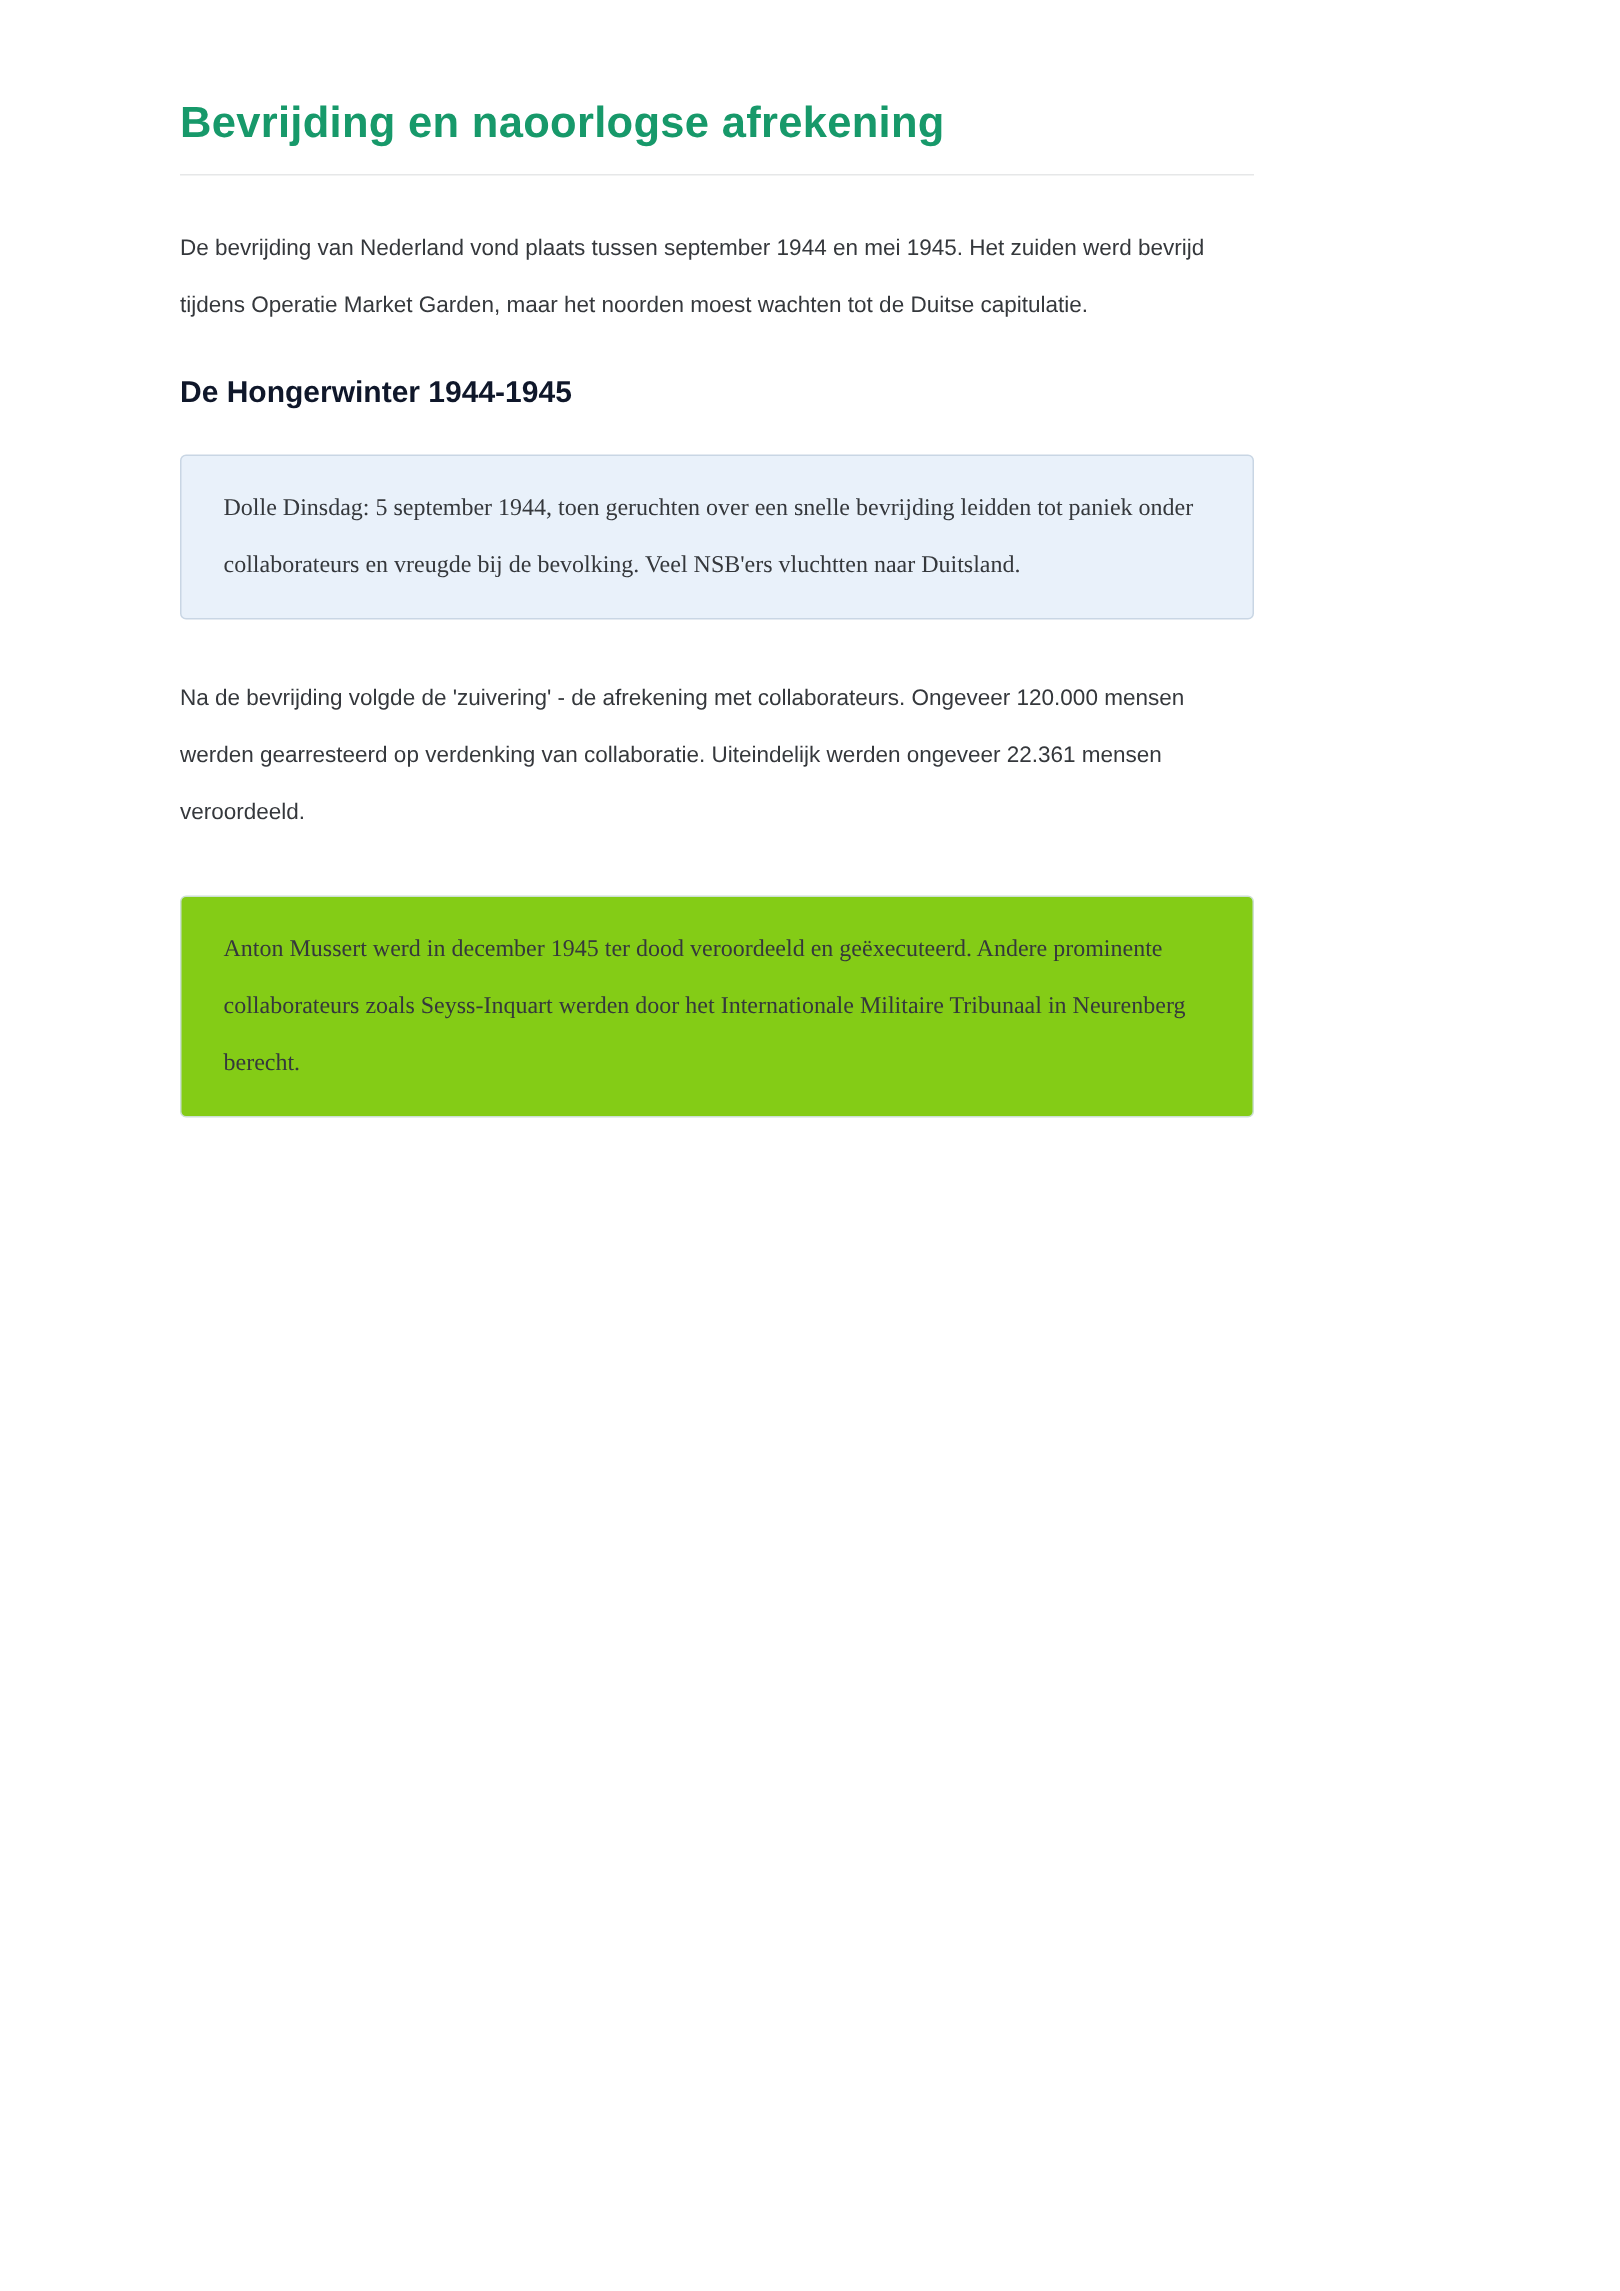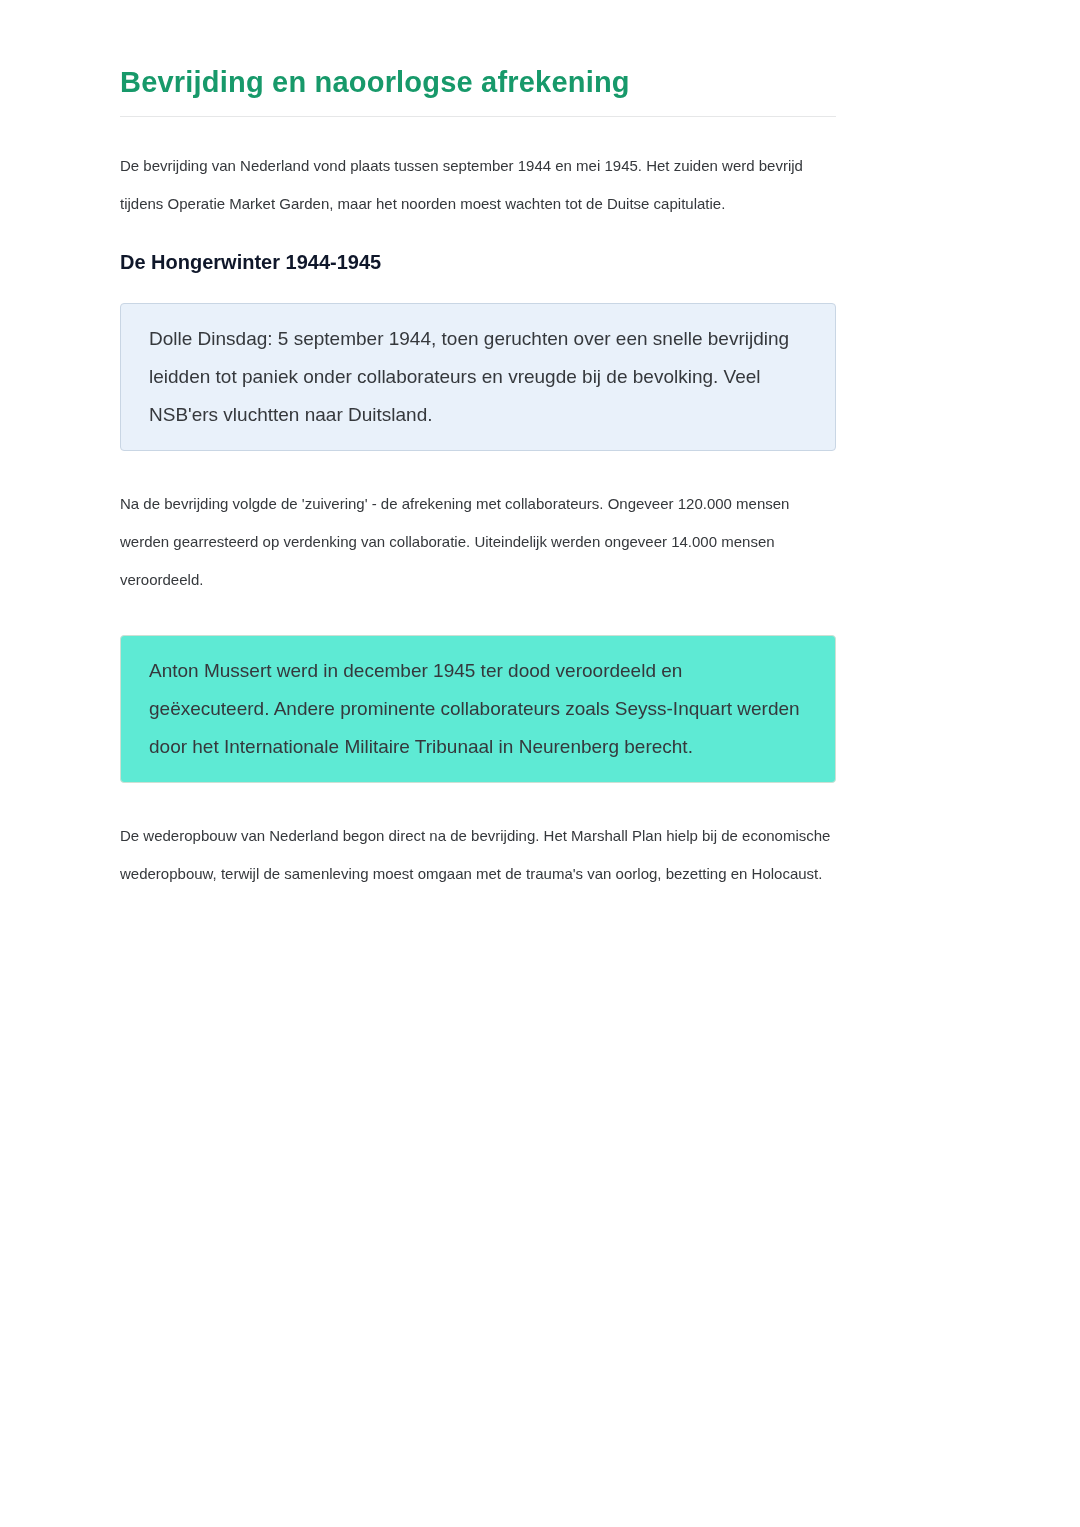--- a/index.html
+++ b/index.html
@@ -45,30 +45,31 @@
     font-weight: 700;
     color: #0f172a;
   }
   .callout {
     border-radius: 4px;
     padding: 16px 28px;
     margin: 28px 0 34px 0;
   }
   .callout p {
     margin: 0;
-    font-size: 19px;
+    font-size: 16px;
     line-height: 38px;
     color: #35383c;
+    font-family: Liberation Serif, serif;
   }
   .callout-blue {
     background: #e9f1fa;
     border: 1px solid #c9d6e4;
   }
   .callout-green {
-    background: #5eead4;
+    background: #84cc16;
     border: 1px solid #cde0d4;
     margin-top: 36px;
   }
 </style>
 </head>
 <body>
 
 <div class="page">
 
   <h1 class="page-title">Bevrijding en naoorlogse afrekening</h1>
@@ -77,22 +78,21 @@
 
   <p class="body-text">De bevrijding van Nederland vond plaats tussen september 1944 en mei 1945. Het zuiden werd bevrijd tijdens Operatie Market Garden, maar het noorden moest wachten tot de Duitse capitulatie.</p>
 
   <h2 class="section-heading">De Hongerwinter 1944-1945</h2>
 
 
   <div class="callout callout-blue">
     <p>Dolle Dinsdag: 5 september 1944, toen geruchten over een snelle bevrijding leidden tot paniek onder collaborateurs en vreugde bij de bevolking. Veel NSB'ers vluchtten naar Duitsland.</p>
   </div>
 
-  <p class="body-text">Na de bevrijding volgde de 'zuivering' - de afrekening met collaborateurs. Ongeveer 120.000 mensen werden gearresteerd op verdenking van collaboratie. Uiteindelijk werden ongeveer 14.000 mensen veroordeeld.</p>
+  <p class="body-text">Na de bevrijding volgde de 'zuivering' - de afrekening met collaborateurs. Ongeveer 120.000 mensen werden gearresteerd op verdenking van collaboratie. Uiteindelijk werden ongeveer 22.361 mensen veroordeeld.</p>
 
   <div class="callout callout-green">
     <p>Anton Mussert werd in december 1945 ter dood veroordeeld en geëxecuteerd. Andere prominente collaborateurs zoals Seyss-Inquart werden door het Internationale Militaire Tribunaal in Neurenberg berecht.</p>
   </div>
 
-  <p class="body-text">De wederopbouw van Nederland begon direct na de bevrijding. Het Marshall Plan hielp bij de economische wederopbouw, terwijl de samenleving moest omgaan met de trauma's van oorlog, bezetting en Holocaust.</p>
 
 
 </div>
 
 </body></html>

